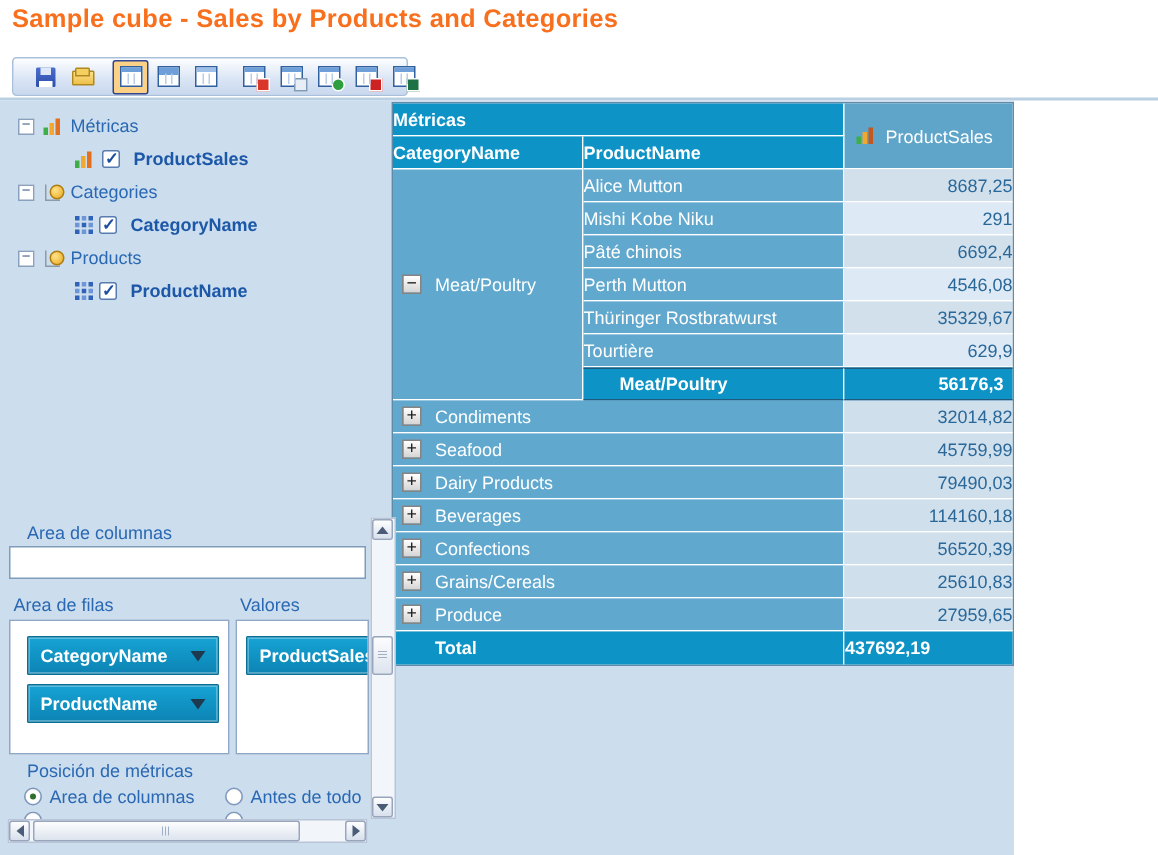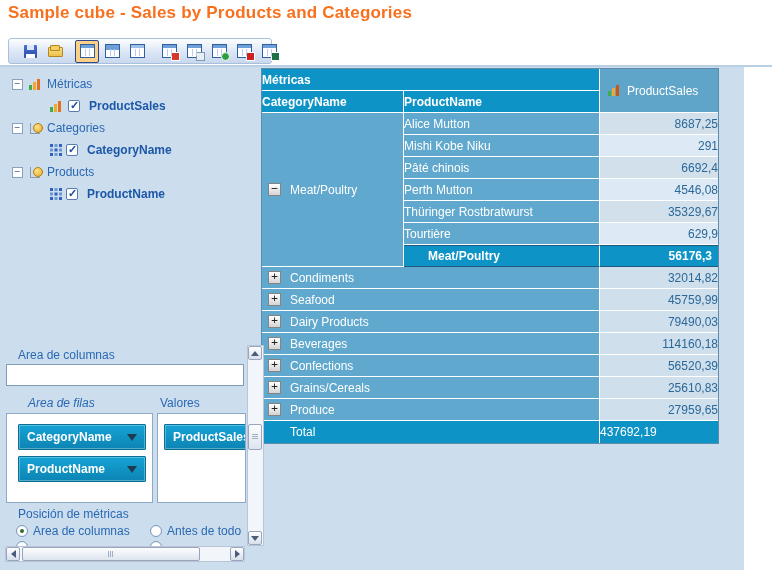--- a/index.html
+++ b/index.html
@@ -31,21 +31,21 @@
   .ticon.v3::before{background:#9ec0e8;}
   .badge{position:absolute;right:-4px;bottom:-4px;width:7px;height:7px;border:1px solid #fff;display:block;}
   .badge.red{background:#d9372a;}
   .badge.doc{background:#e8eef6;border-color:#8099b5;}
   .badge.globe{background:#2f9e3f;border-radius:50%;}
   .badge.pdf{background:#cc2222;}
   .badge.xls{background:#1e7145;}
 
   
   .divider{position:absolute;left:0;top:65px;width:772px;height:2px;background:#b9cfe2;}
-  .content{position:absolute;left:0;top:67px;width:744px;height:503px;background:#ccdeed;}
+  .content{position:absolute;left:0;top:67px;width:676px;height:503px;background:#ccdeed;}
 
   
   .trow{position:absolute;height:18px;display:flex;align-items:center;font-size:12px;color:#2a68b4;}
   .trow .lbl{margin-left:4px;}
   .trow.child{font-weight:700;color:#1c57a8;}
   .texp{width:11px;height:11px;box-sizing:border-box;background:#fff;border:1px solid #8aa0bf;color:#3c5a84;
     font-size:10px;line-height:8px;text-align:center;flex:none;margin-right:6px;}
   .texp::before{content:"−";}
   .ico-bars{width:14px;height:11px;display:flex;align-items:flex-end;gap:1px;flex:none;}
   .ico-bars i{display:block;width:3px;}
@@ -75,21 +75,21 @@
   .cat-cell{background:#60a8ce;color:#fff;vertical-align:middle;border-right:1px solid #fff;border-bottom:1px solid #fff;}
   .cat-cell .inner,.group-cell .inner{display:flex;align-items:center;gap:9px;padding-left:6px;}
   .prod-cell{background:#60a8ce;color:#fff;height:22px;padding-left:24px;border-right:1px solid #fff;border-bottom:1px solid #fff;}
   .group-cell{background:#60a8ce;color:#fff;height:22px;border-right:1px solid #fff;border-bottom:1px solid #fff;margin-top:31px;}
   .val{background:#d2e0ec;color:#2a6899;text-align:right;height:22px;padding-right:6px;border-bottom:1px solid #fff;}
   .val.alt{background:#dde9f4;}
   .val.flat{background:#d0dfec;}
   tr.subtotal td{background:#0d93c6;color:#fff;font-weight:700;border-top:1px solid #215a7e;border-bottom:1px solid #215a7e;height:22px;}
   tr.subtotal .s-lbl{padding-left:24px;border-right:1px solid #fff;}
   tr.subtotal .s-val{text-align:right;padding-right:6px;}
-  tr.total td{background:#0d93c6;color:#fff;font-weight:400;height:22px;}
+  tr.total td{background:#0d93c6;color:#fff;font-weight:700;height:22px;}
   tr.total .t-lbl{padding-left:28px;border-right:1px solid #fff;}
   tr.total .t-val{text-align:left;padding-right:6px;}
   .pexp{width:13px;height:13px;box-sizing:border-box;background:linear-gradient(#fff,#d4d4d4);border:1px solid #848484;
     color:#222;font-size:11px;line-height:10px;text-align:center;flex:none;font-family:"DejaVu Sans Mono",monospace;}
   .pexp.minus::before{content:"−";} .pexp.plus::before{content:"+";}
   .minibar{width:13px;height:11px;display:flex;align-items:flex-end;gap:1px;flex:none;}
   .minibar i{display:block;width:3px;}
   .minibar i:nth-child(1){height:5px;background:#3fae49;}
   .minibar i:nth-child(2){height:8px;background:#f2a72e;}
   .minibar i:nth-child(3){height:11px;background:#c2571f;}
@@ -350,21 +350,21 @@
           <td class="t-lbl" colspan="2">Total</td>
           <td class="t-val">437692,19</td>
         </tr>
       </tbody>
         </table>
     </div>
 
     <div class="plabel" style="left:18px;top:281px;">Area de columnas</div>
     <div class="colinput"></div>
 
-    <div class="plabel" style="left:28px;top:329px;font-style:italic;">Area de filas</div>
+    <div class="plabel" style="left:9px;top:329px;">Area de filas</div>
     <div class="plabel" style="left:160px;top:329px;">Valores</div>
 
     <div class="pbox" style="left:6px;top:346px;width:147px;height:90px;"></div>
     <div class="pbox" style="left:157px;top:346px;width:89px;height:90px;">
       <div class="fieldbtn" style="left:6px;top:10px;width:110px;">
         <span>ProductSales</span>
 
       </div>
     </div>
     <div class="fieldbtn" style="left:18px;top:357px;width:128px;">

